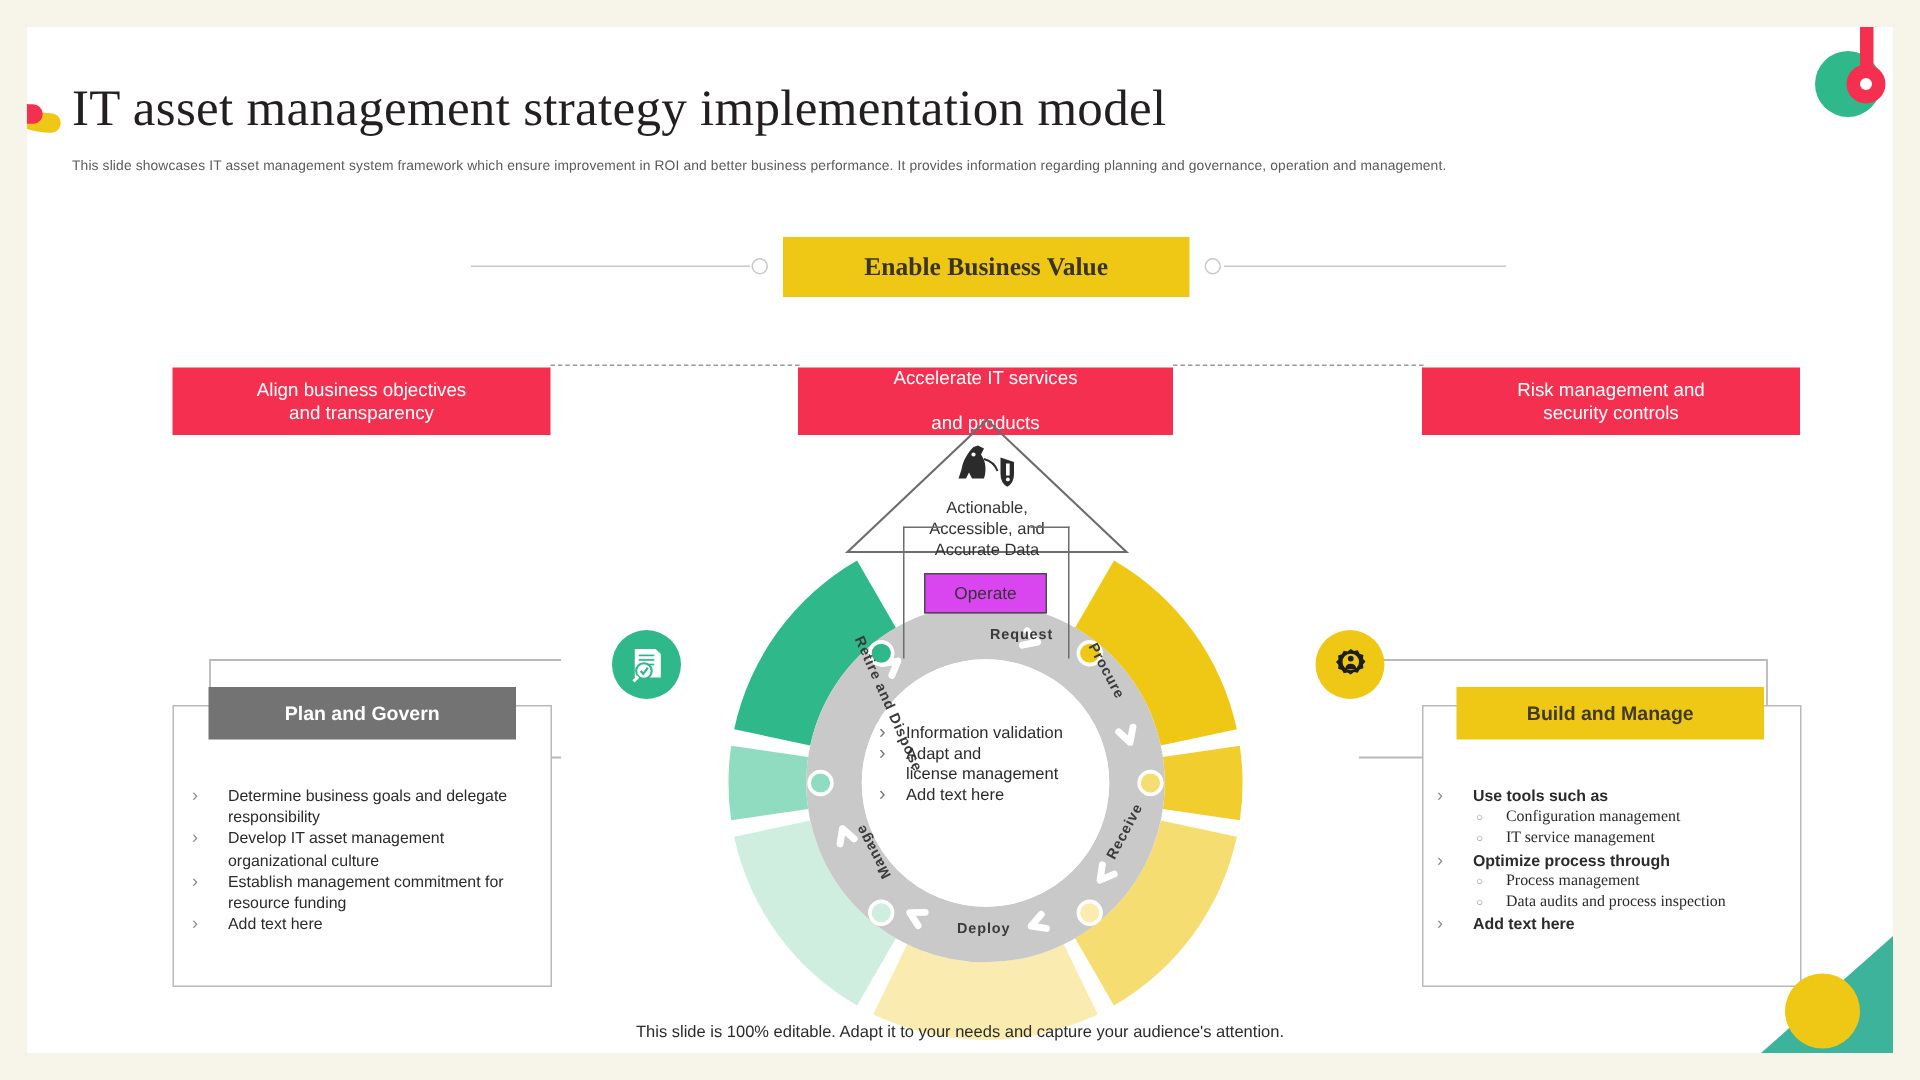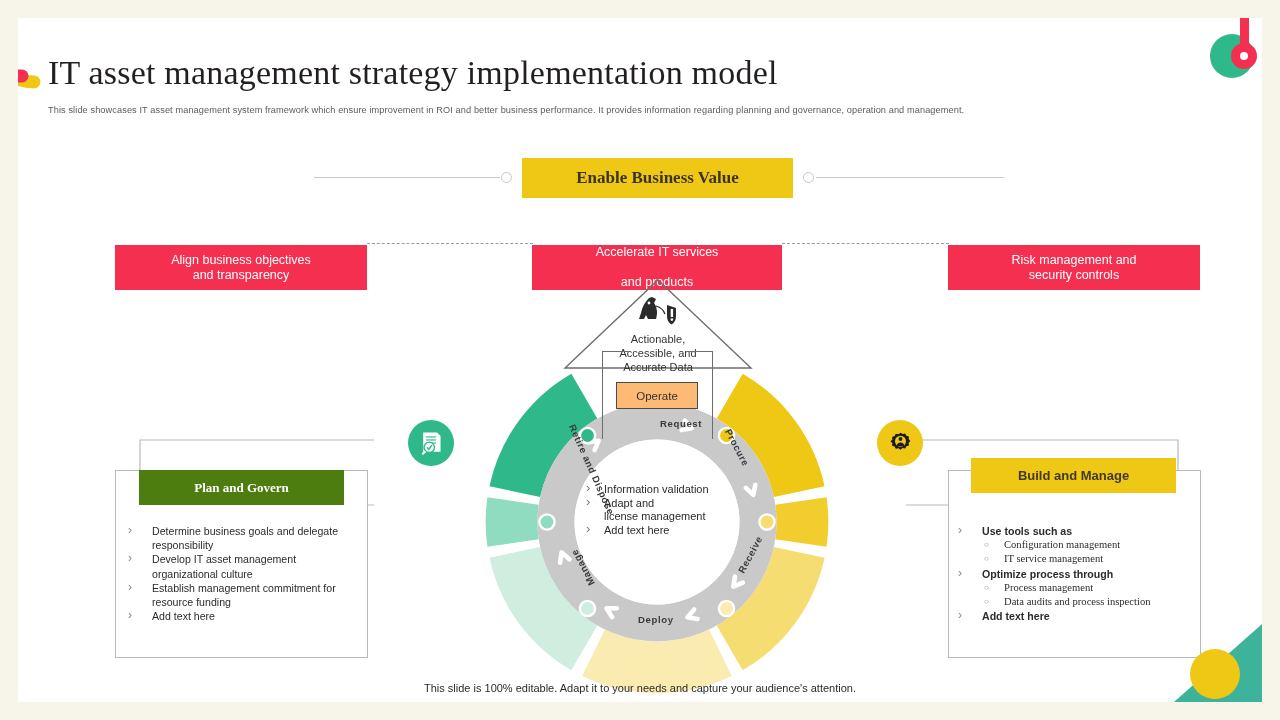--- a/index.html
+++ b/index.html
@@ -66,21 +66,21 @@
   .tri-wrap { position:absolute; left:545px; top:260px; width:190px; height:92px; }
   .tri-label {
     position:absolute; left:560px; top:314px; width:160px;
     text-align:center; font-size:11px; line-height:14px; color:#333;
   }
   .tri-icon { position:absolute; left:617px; top:276px; width:46px; height:34px; }
 
   
   .operate-box {
     position:absolute; left:598px; top:364px; width:82px; height:27px;
-    background:#fdba74; border:1.2px solid #4a4a4a;
+    background:#d946ef; border:1.2px solid #4a4a4a;
     display:flex; align-items:center; justify-content:center;
     font-size:11.5px; color:#333; z-index:4;
   }
   .op-bar-l { position:absolute; left:584px; top:333px; width:1.4px; height:88px; background:#6d6d6d; z-index:3; }
   .op-bar-r { position:absolute; left:694px; top:333px; width:1.4px; height:88px; background:#6d6d6d; z-index:3; }
   .op-top-l { position:absolute; left:584px; top:333px; width:26px; height:1.4px; background:#6d6d6d; z-index:3; }
   .op-top-r { position:absolute; left:669px; top:333px; width:26px; height:1.4px; background:#6d6d6d; z-index:3; }
 
   
   .donut { position:absolute; left:463px; top:328px; width:352px; height:352px; }
@@ -116,21 +116,21 @@
     position:absolute; border:1px solid #b9b9b9; background:#fff;
   }
   .panel-left .panel-box { left:97px; top:452px; width:253px; height:188px; }
   .panel-right .panel-box { left:930px; top:452px; width:253px; height:188px; }
 
   .panel-title {
     position:absolute; height:35px; display:flex;
     align-items:center; justify-content:center;
     font-size:13px; font-weight:bold; z-index:3;
   }
-  .title-green { left:121px; top:452px; width:205px; background:#4d7c0f; color:#ffffff;font-family:Liberation Serif, serif; }
+  .title-green { left:121px; top:440px; width:205px; background:#737373; color:#ffffff; }
   .title-yellow { left:953px; top:440px; width:205px; background:#efc815; color:#403a23; }
 
   .panel-list {
     position:absolute; font-size:10.6px; color:#2b2b2b; line-height:14.2px;
   }
   .panel-left .panel-list { left:104px; top:506px; width:240px; }
   .panel-right .panel-list { left:934px; top:506px; width:242px; }
   .panel-list ul { list-style:none; }
   .panel-list > ul > li { position:relative; padding-left:30px; margin-bottom:0px; }
   .panel-list > ul > li:before {

